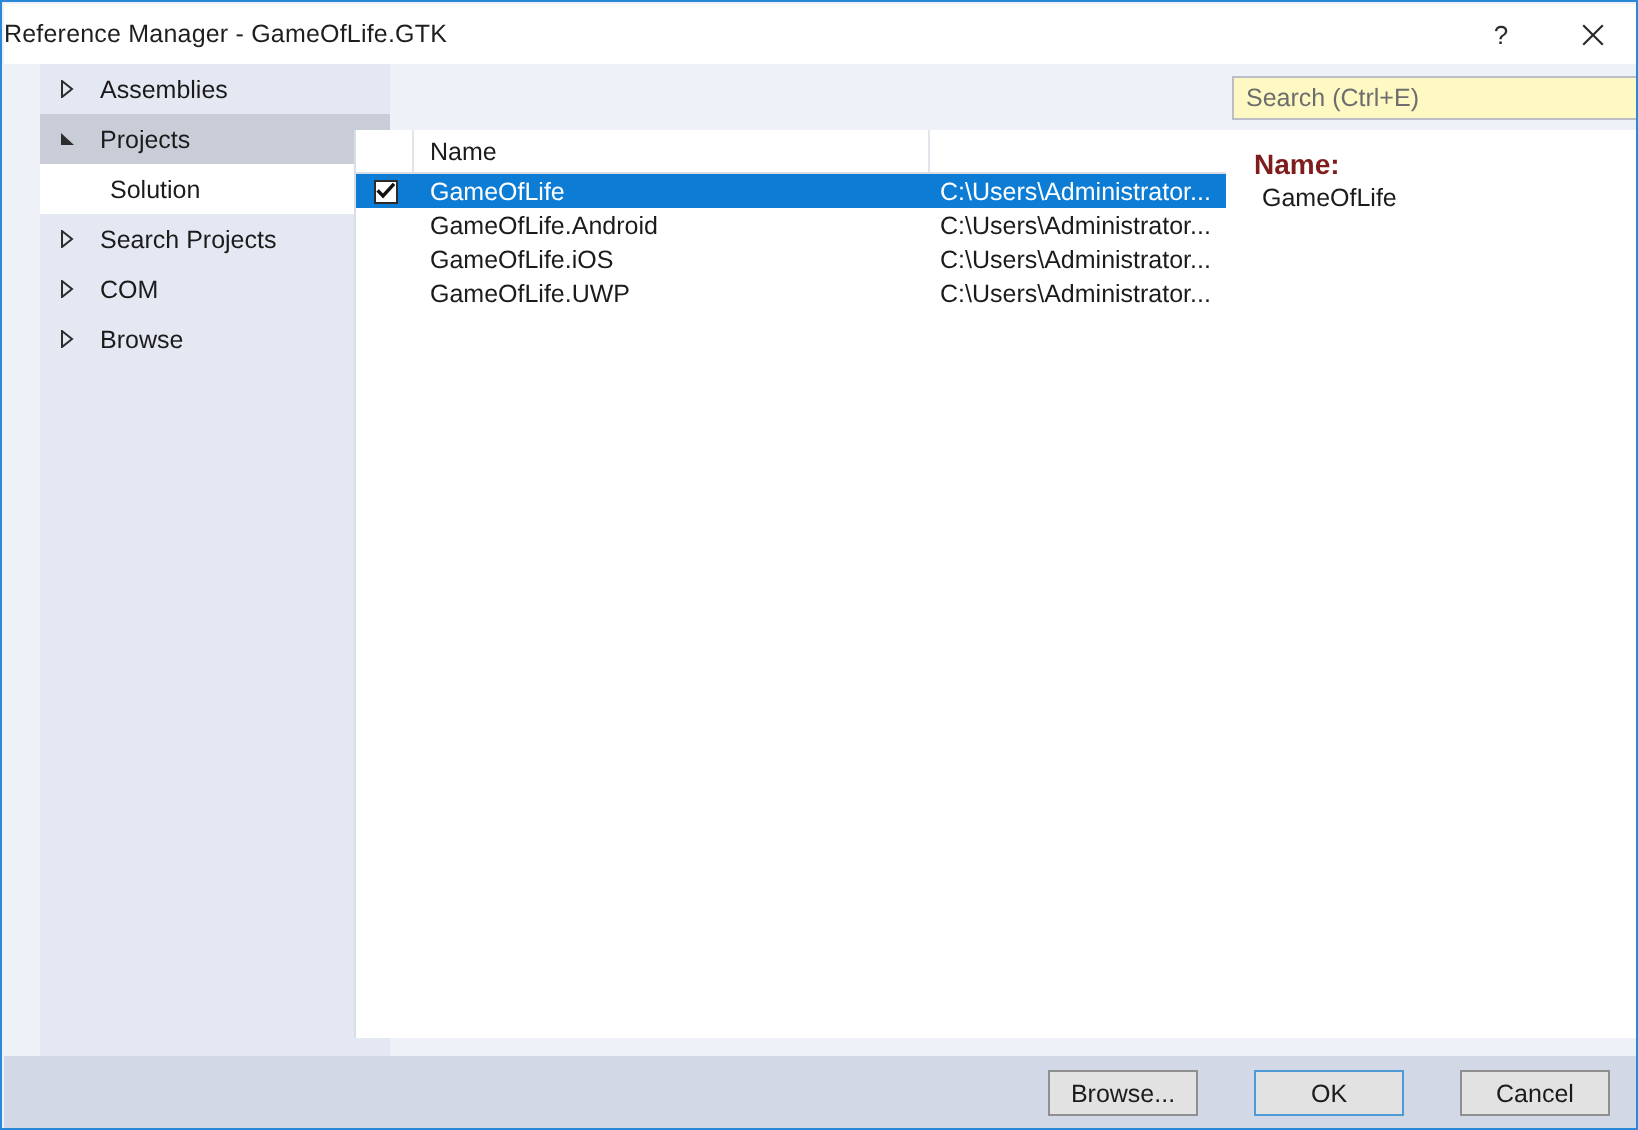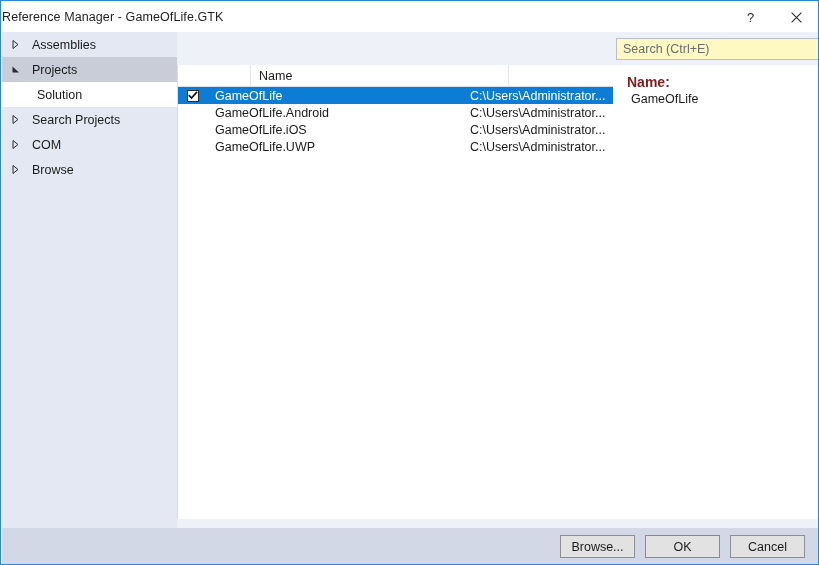--- a/index.html
+++ b/index.html
@@ -54,21 +54,21 @@
     font-size: 13px;
     cursor: default;
     user-select: none;
   }
   .title-btn.close-btn { width: 46px; }
   .title-btn svg { display: block; }
 
   
   .sidebar {
     position: absolute;
-    left: 1px; top: 31px;
+    left: 19px; top: 31px;
     width: 175px;
     height: 496px;
     background: #e3e8f3;
     overflow: hidden;
   }
   .tree-node {
     height: 25px;
     display: flex;
     align-items: center;
     font-size: 12.5px;
@@ -102,21 +102,20 @@
     border-left: 1px solid #d9dde5;
     box-sizing: border-box;
     overflow: hidden;
   }
   .list-header {
     display: flex;
     height: 22px;
     background: #ffffff;
     border-bottom: 1px solid #d9dde5;
     box-sizing: border-box;
-    padding-left: 44px;
   }
   .col-check {
     width: 29px;
     flex: 0 0 29px;
     border-right: 1px solid #e2e5eb;
     box-sizing: border-box;
   }
   .col-name {
     width: 258px;
     flex: 0 0 258px;
@@ -255,21 +254,21 @@
   .footer {
     position: absolute;
     left: 1px; top: 527px;
     width: 817px; height: 36px;
     background: #d2d8e6;
   }
   .footer-buttons {
     position: absolute;
     right: 14px; top: 7px;
     display: flex;
-    gap: 10px;
+    gap: 28px;
     justify-content: space-between;
   }
   .dlg-btn {
     width: 75px;
     height: 23px;
     background: #e2e2e2;
     border: 1px solid #8f8f8f;
     box-sizing: border-box;
     font-family: "Liberation Sans", sans-serif;
     font-size: 12.5px;

